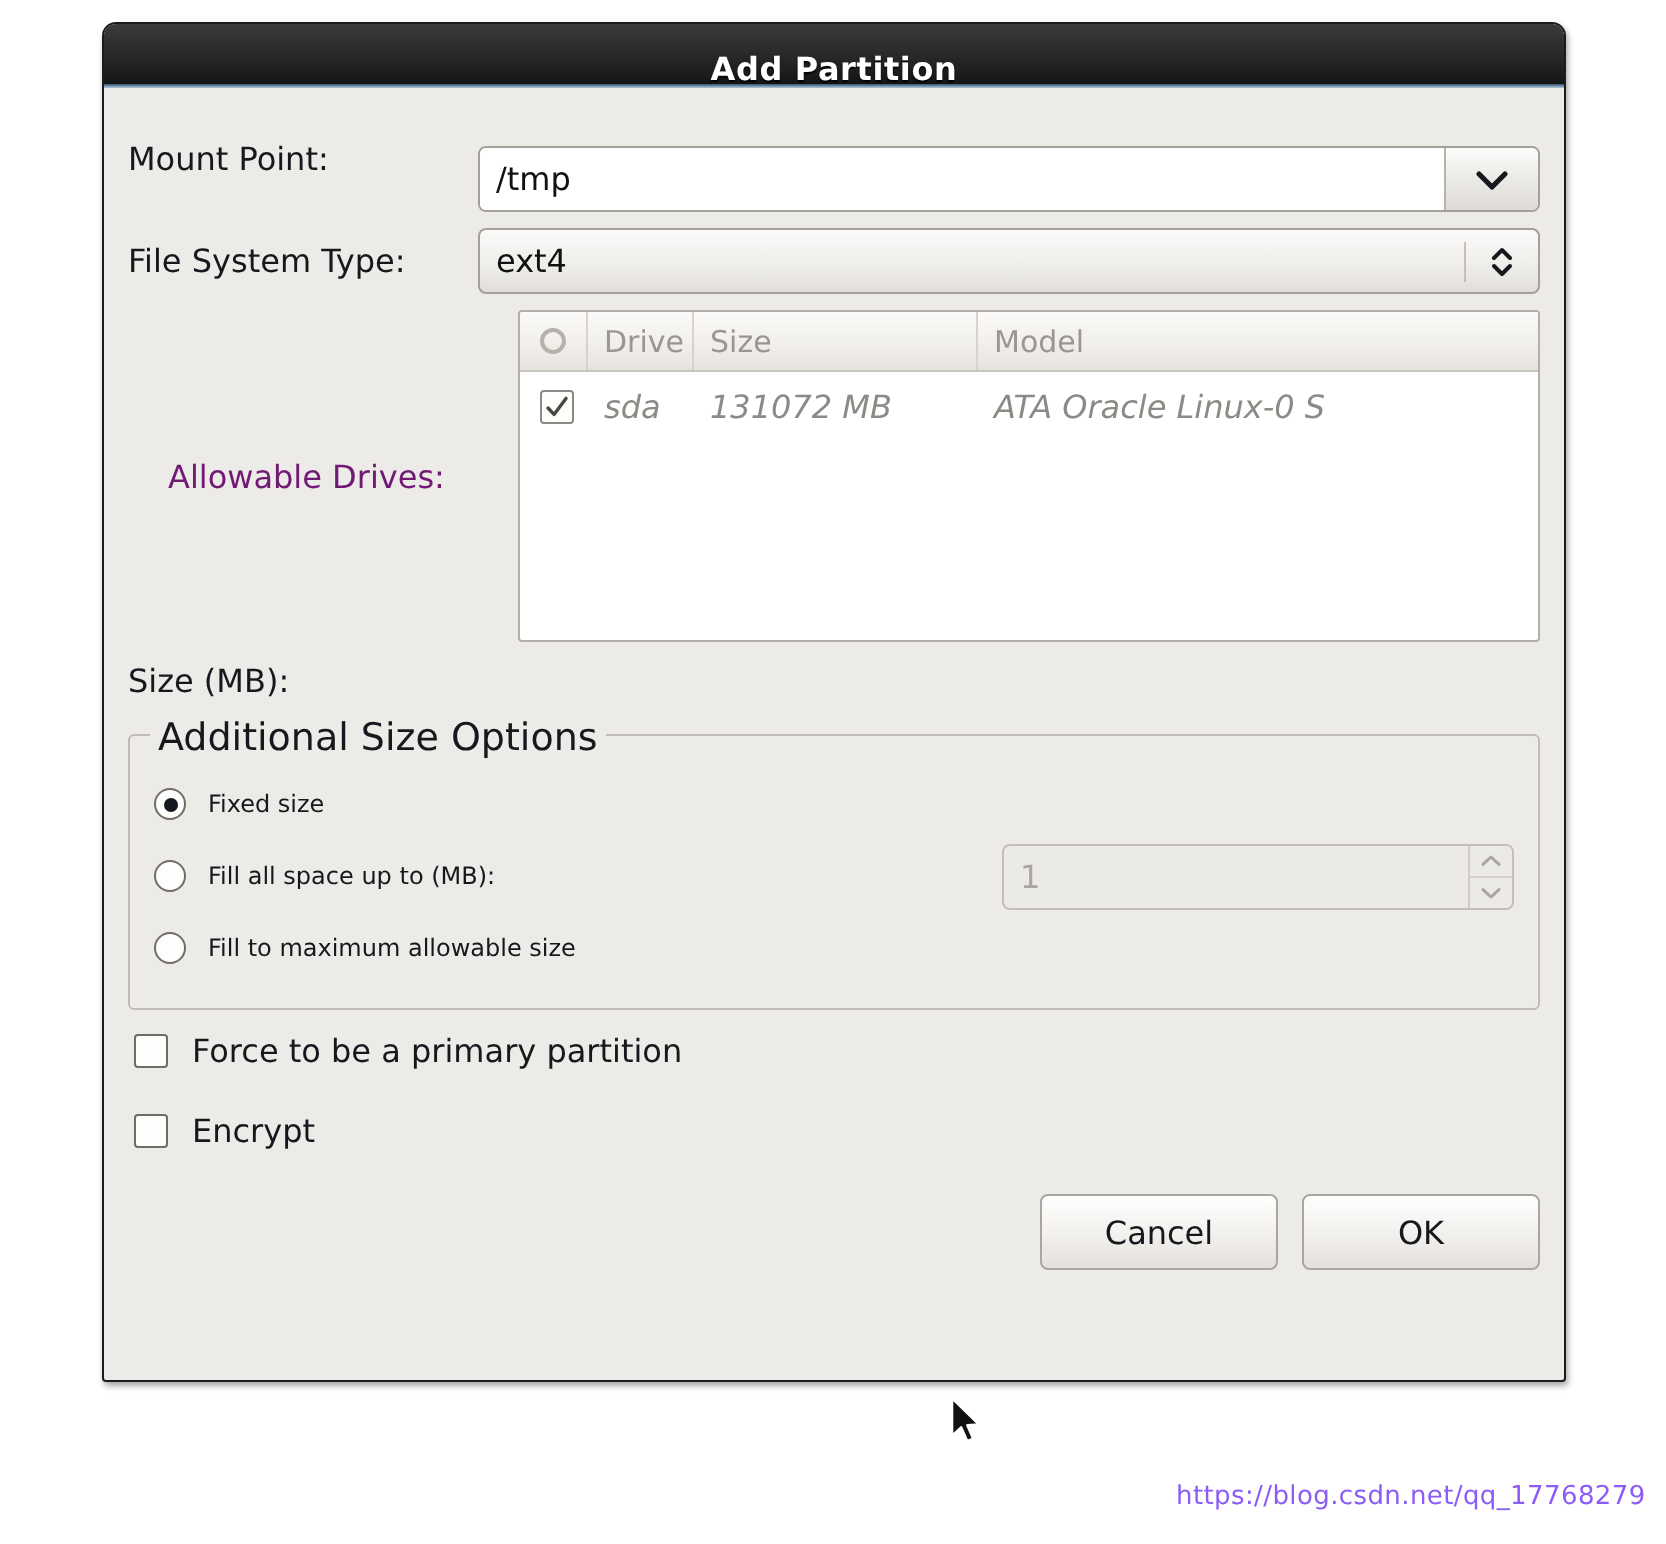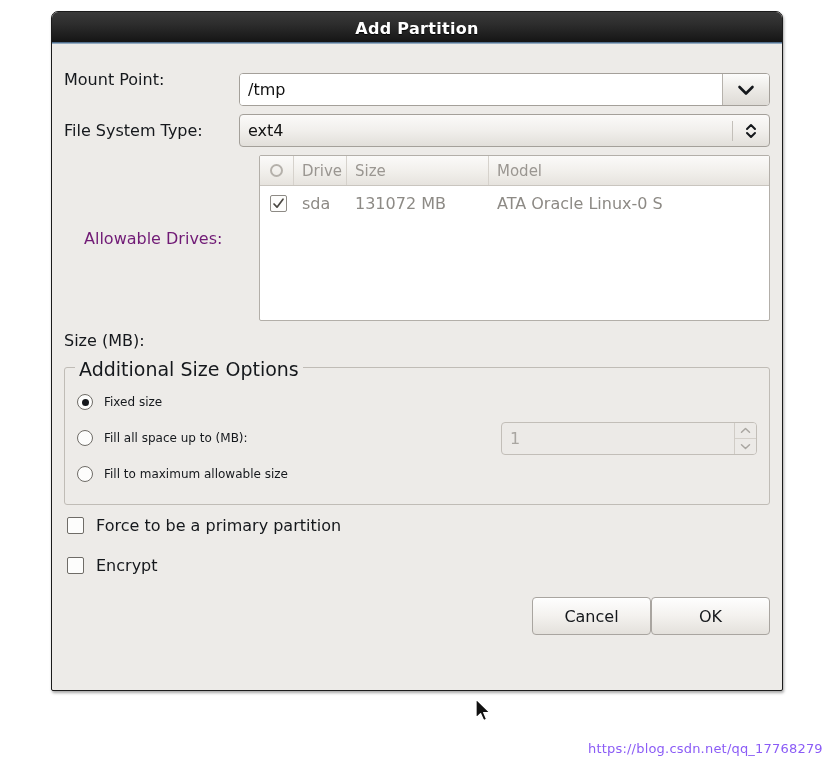--- a/index.html
+++ b/index.html
@@ -32,21 +32,21 @@
     box-sizing: border-box;
     box-shadow: 1px 2px 3px rgba(0,0,0,0.35);
   }
 
   #titlebar {
     position: relative;
     height: 32px;
     background: linear-gradient(180deg, #3a3a3a 0%, #2c2c2c 40%, #141414 96%, #4e6a86 100%);
     border-radius: 6px 6px 0 0;
     display: flex;
-    align-items: center;
+    align-items: flex-end;
     justify-content: center;
     overflow: hidden;
   }
   #titlebar .title-text {
     color: #ffffff;
     font-size: 16px;
     font-weight: bold;
     letter-spacing: 0.3px;
     text-shadow: 0 1px 1px rgba(0,0,0,0.9);
   }
@@ -197,20 +197,21 @@
     box-sizing: border-box;
     margin-left: 2px;
   }
 
   .drives-row-item {
     display: flex;
     height: 34px;
     align-items: center;
     font-size: 16px;
     color: #8d8a85;
+    font-style: italic;
   }
   .drives-row-item .dcell {
     display: flex;
     align-items: center;
     height: 100%;
     padding-left: 8px;
     box-sizing: border-box;
   }
   .chk-box {
     width: 17px;
@@ -359,20 +360,21 @@
   .check-label {
     font-size: 16px;
     color: #15181c;
   }
 
   
   .button-bar {
     display: flex;
     justify-content: flex-end;
     margin-top: 12px;
+    gap: 12px;
   }
   .btn {
     width: 119px;
     height: 38px;
     border: 1px solid #a9a5a0;
     border-radius: 4px;
     background: linear-gradient(180deg, #fefefe 0%, #f4f2ef 48%, #e4e1dc 100%);
     font-size: 16px;
     color: #15181c;
     display: flex;

